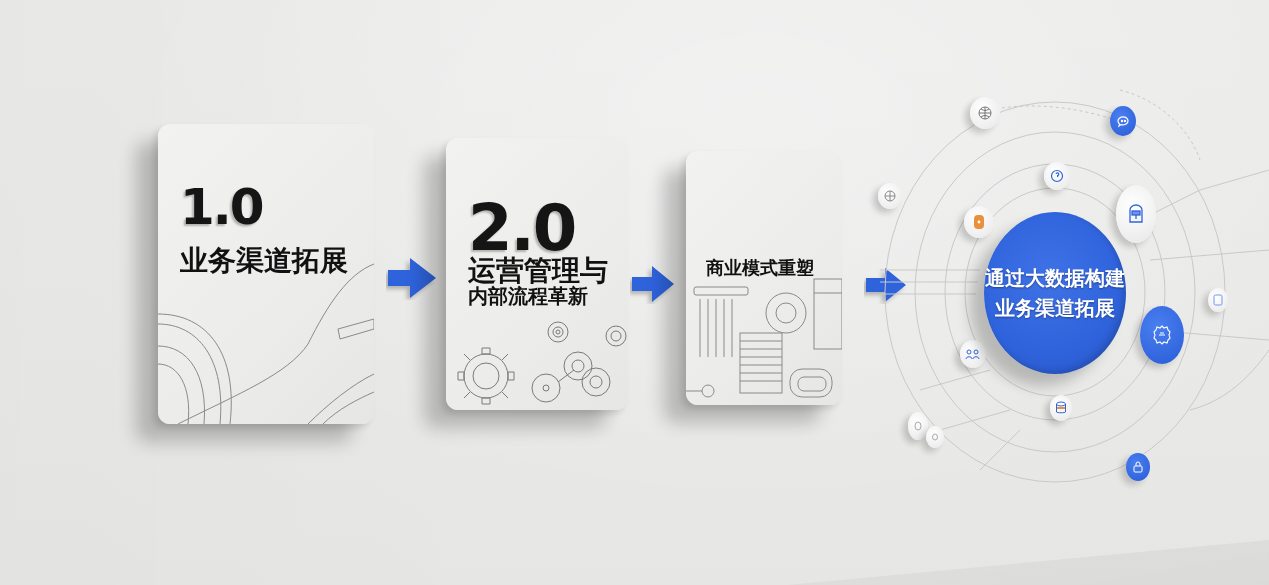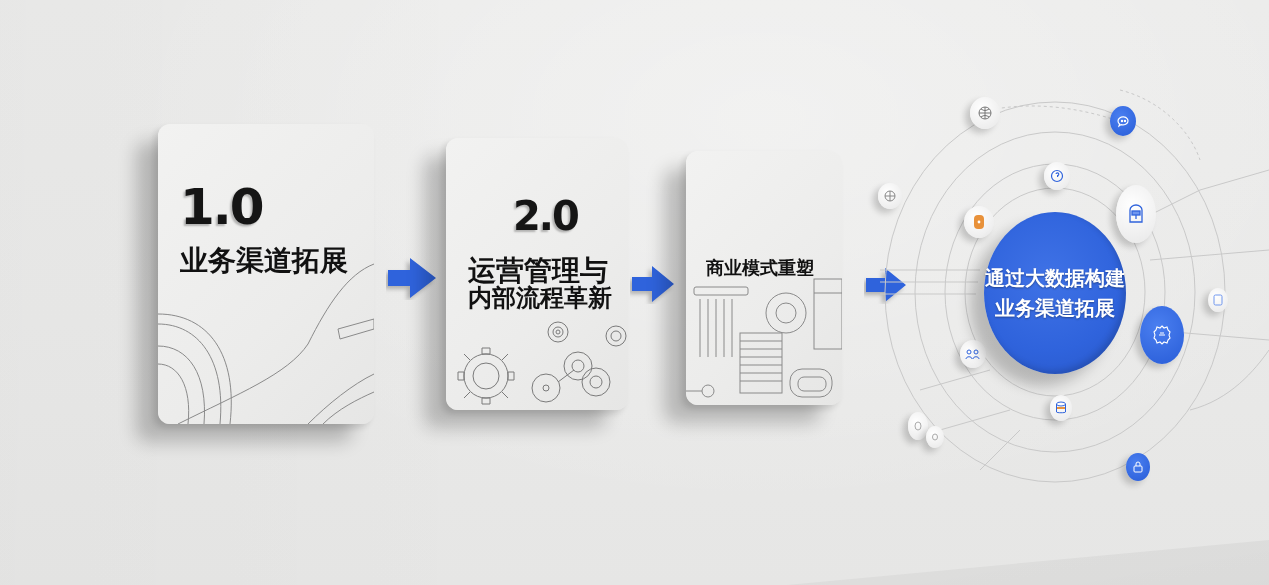--- a/index.html
+++ b/index.html
@@ -113,23 +113,23 @@
         <circle cx="132" cy="228" r="6"></circle>
       <circle cx="150" cy="244" r="14"></circle>
         <circle cx="150" cy="244" r="6"></circle>
       <circle cx="112" cy="194" r="10"></circle>
         <circle cx="112" cy="194" r="5"></circle>
         <circle cx="112" cy="194" r="2"></circle>
       <circle cx="170" cy="198" r="10"></circle>
         <circle cx="170" cy="198" r="5"></circle>
     </g>
   </svg>
-  <div class="num" style="left:22px; top:58px; font-size:40px;margin-left:45px;">2.0</div>
+  <div class="num" style="left:22px; top:58px; font-size:64px;">2.0</div>
   <div class="title" style="left:22px; top:116px; font-size:28px;">运营管理与</div>
-  <div class="title" style="left:22px; top:146px; font-size:24px;">内部流程革新</div>
+  <div class="title" style="left:22px; top:146px; font-size:20px;">内部流程革新</div>
 </div>
 
 <svg class="arrow" width="46" height="40" viewBox="0 0 46 40" style="left:630px; top:264px;">
   <path d="M2 13 H22 V2 L44 20 L22 38 V27 H2 Z" fill="#2f63dc" filter="drop-shadow(-3px 3px 2px rgba(0,0,0,0.25))"></path>
 </svg>
 
 <div class="card" style="left:686px; top:151px; width:156px; height:254px;">
   <svg class="deco" width="156" height="254" viewBox="0 0 156 254">
     <g fill="none" stroke="#8a8a8a" stroke-width="1">
       <rect x="8" y="136" width="54" height="8" rx="2"></rect>

